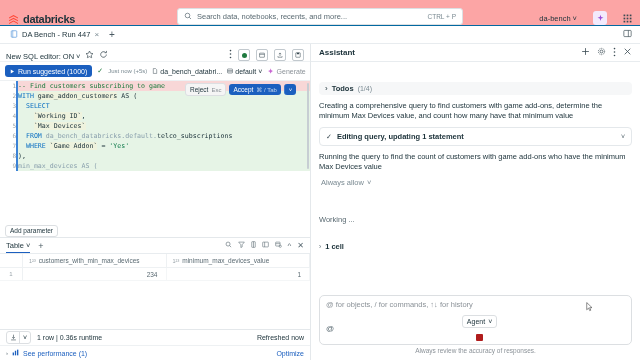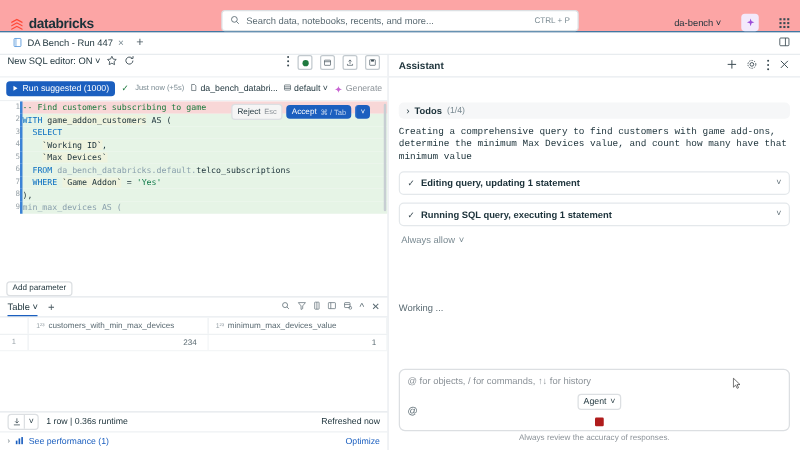--- a/index.html
+++ b/index.html
@@ -36,21 +36,21 @@
   .tab-add{margin-left:6px;color:#4a5a62;font-size:10px;line-height:1;}
   .tabstrip-right{margin-left:auto;display:flex;align-items:center;gap:7px;padding-right:2px;}
 
   
   .split{flex:1;display:flex;min-height:0;}
   .left{width:310px;flex:0 0 310px;display:flex;flex-direction:column;min-height:0;
     border-right:1px solid #e4e8eb;background:#fff;}
   .right{flex:1;display:flex;flex-direction:column;min-height:0;background:#fff;gap:16px;}
 
   
-  .edtoolbar{height:17px;flex:0 0 17px;display:flex;align-items:flex-start;gap:5px;
+  .edtoolbar{height:17px;flex:0 0 17px;display:flex;align-items:flex-end;gap:5px;
     padding:0 6px;border-bottom:1px solid #eef1f3;}
   .edtoolbar .label{font-size:7.5px;color:#1b3139;display:flex;align-items:center;gap:2px;}
   .edtoolbar .icons{margin-left:auto;display:flex;align-items:center;gap:6px;}
   .sq-ico{width:10px;height:10px;border:1px solid #c2c9ce;border-radius:2px;
     display:flex;align-items:center;justify-content:center;}
   .dot-green{width:5px;height:5px;border-radius:50%;background:#1f7a3f;}
 
   
   .runrow{height:18px;flex:0 0 18px;display:flex;align-items:center;gap:5px;padding:0 5px;}
   .runbtn{background:#1b5fbf;color:#fff;font-size:7px;border-radius:3px;height:12px;
@@ -132,21 +132,21 @@
   .asthead{height:17px;flex:0 0 17px;display:flex;align-items:center;padding:0 8px;
     border-bottom:1px solid #e8ecef;}
   .asthead .title{font-size:8px;font-weight:bold;color:#1b3139;}
   .asthead .tools{margin-left:auto;display:flex;align-items:center;gap:7px;color:#3a4a52;}
   .astbody{flex:1;min-height:0;overflow:hidden;padding:4px 8px 0 8px;display:flex;
     flex-direction:column;gap:6px;}
   .todos{background:#f6f7f8;border-radius:4px;height:13px;display:flex;align-items:center;
     gap:4px;padding:0 6px;}
   .todos .lbl{font-size:7.5px;font-weight:bold;color:#1b3139;}
   .todos .cnt{font-size:7px;color:#7a8a92;}
-  .msg{font-size:7.5px;line-height:10px;color:#1b3139;font-family:Liberation Mono, monospace;}
+  .msg{font-size:7.5px;line-height:10px;color:#1b3139;}
   .stepcard{border:1px solid #e4e8eb;border-radius:4px;padding:4px 6px;display:flex;
     align-items:center;gap:5px;}
   .stepcard .chk{color:#3a4a52;font-size:7px;}
   .stepcard .txt{font-size:7.5px;font-weight:bold;color:#1b3139;}
   .stepcard .car{margin-left:auto;color:#5a6a72;font-size:7px;}
   .allow{font-size:7.5px;color:#7a8a92;display:flex;align-items:center;gap:3px;padding-left:2px;}
   .astfoot{flex:0 0 auto;padding:0 8px 3px 8px;}
   .working{font-size:7.5px;color:#5a6a72;margin-bottom:18px;}
   .cellrow{font-size:7.5px;font-weight:bold;color:#1b3139;display:flex;align-items:center;gap:4px;margin-bottom:3px;}
   .cellrow .car{font-weight:normal;color:#5a6a72;font-size:6.5px;}
@@ -511,35 +511,35 @@
         </div>
 
         <div class="msg">Creating a comprehensive query to find customers with game add-ons, determine the minimum Max Devices value, and count how many have that minimum value</div>
 
         <div class="stepcard">
           <span class="chk">✓</span>
           <span class="txt">Editing query, updating 1 statement</span>
           <span class="car">˅</span>
         </div>
 
-
-        <div class="stepcard">
-          <span class="chk">✓</span>
-          <span class="txt">Running SQL query, executing 1 statement</span>
-          <span class="car">˅</span>
-        </div>
+        <div class="msg">Running the query to find the count of customers with game add-ons who have the minimum Max Devices value</div>
+
 
         <div class="allow">
           <span>Always allow</span>
           <span>˅</span>
         </div>
       </div>
 
       <div class="astfoot">
         <div class="working">Working ...</div>
+        <div class="cellrow">
+          <span class="car">›</span>
+          <span>1 cell</span>
+        </div>
         <div class="composer">
           <div class="ph">@ for objects, / for commands, ↑↓ for history</div>
           <div class="comprow">
             <span class="at">@</span>
             <div class="right">
               <div class="agentsel">
                 <span>Agent</span>
                 <span>˅</span>
               </div>
               <span class="stopbtn"></span>

